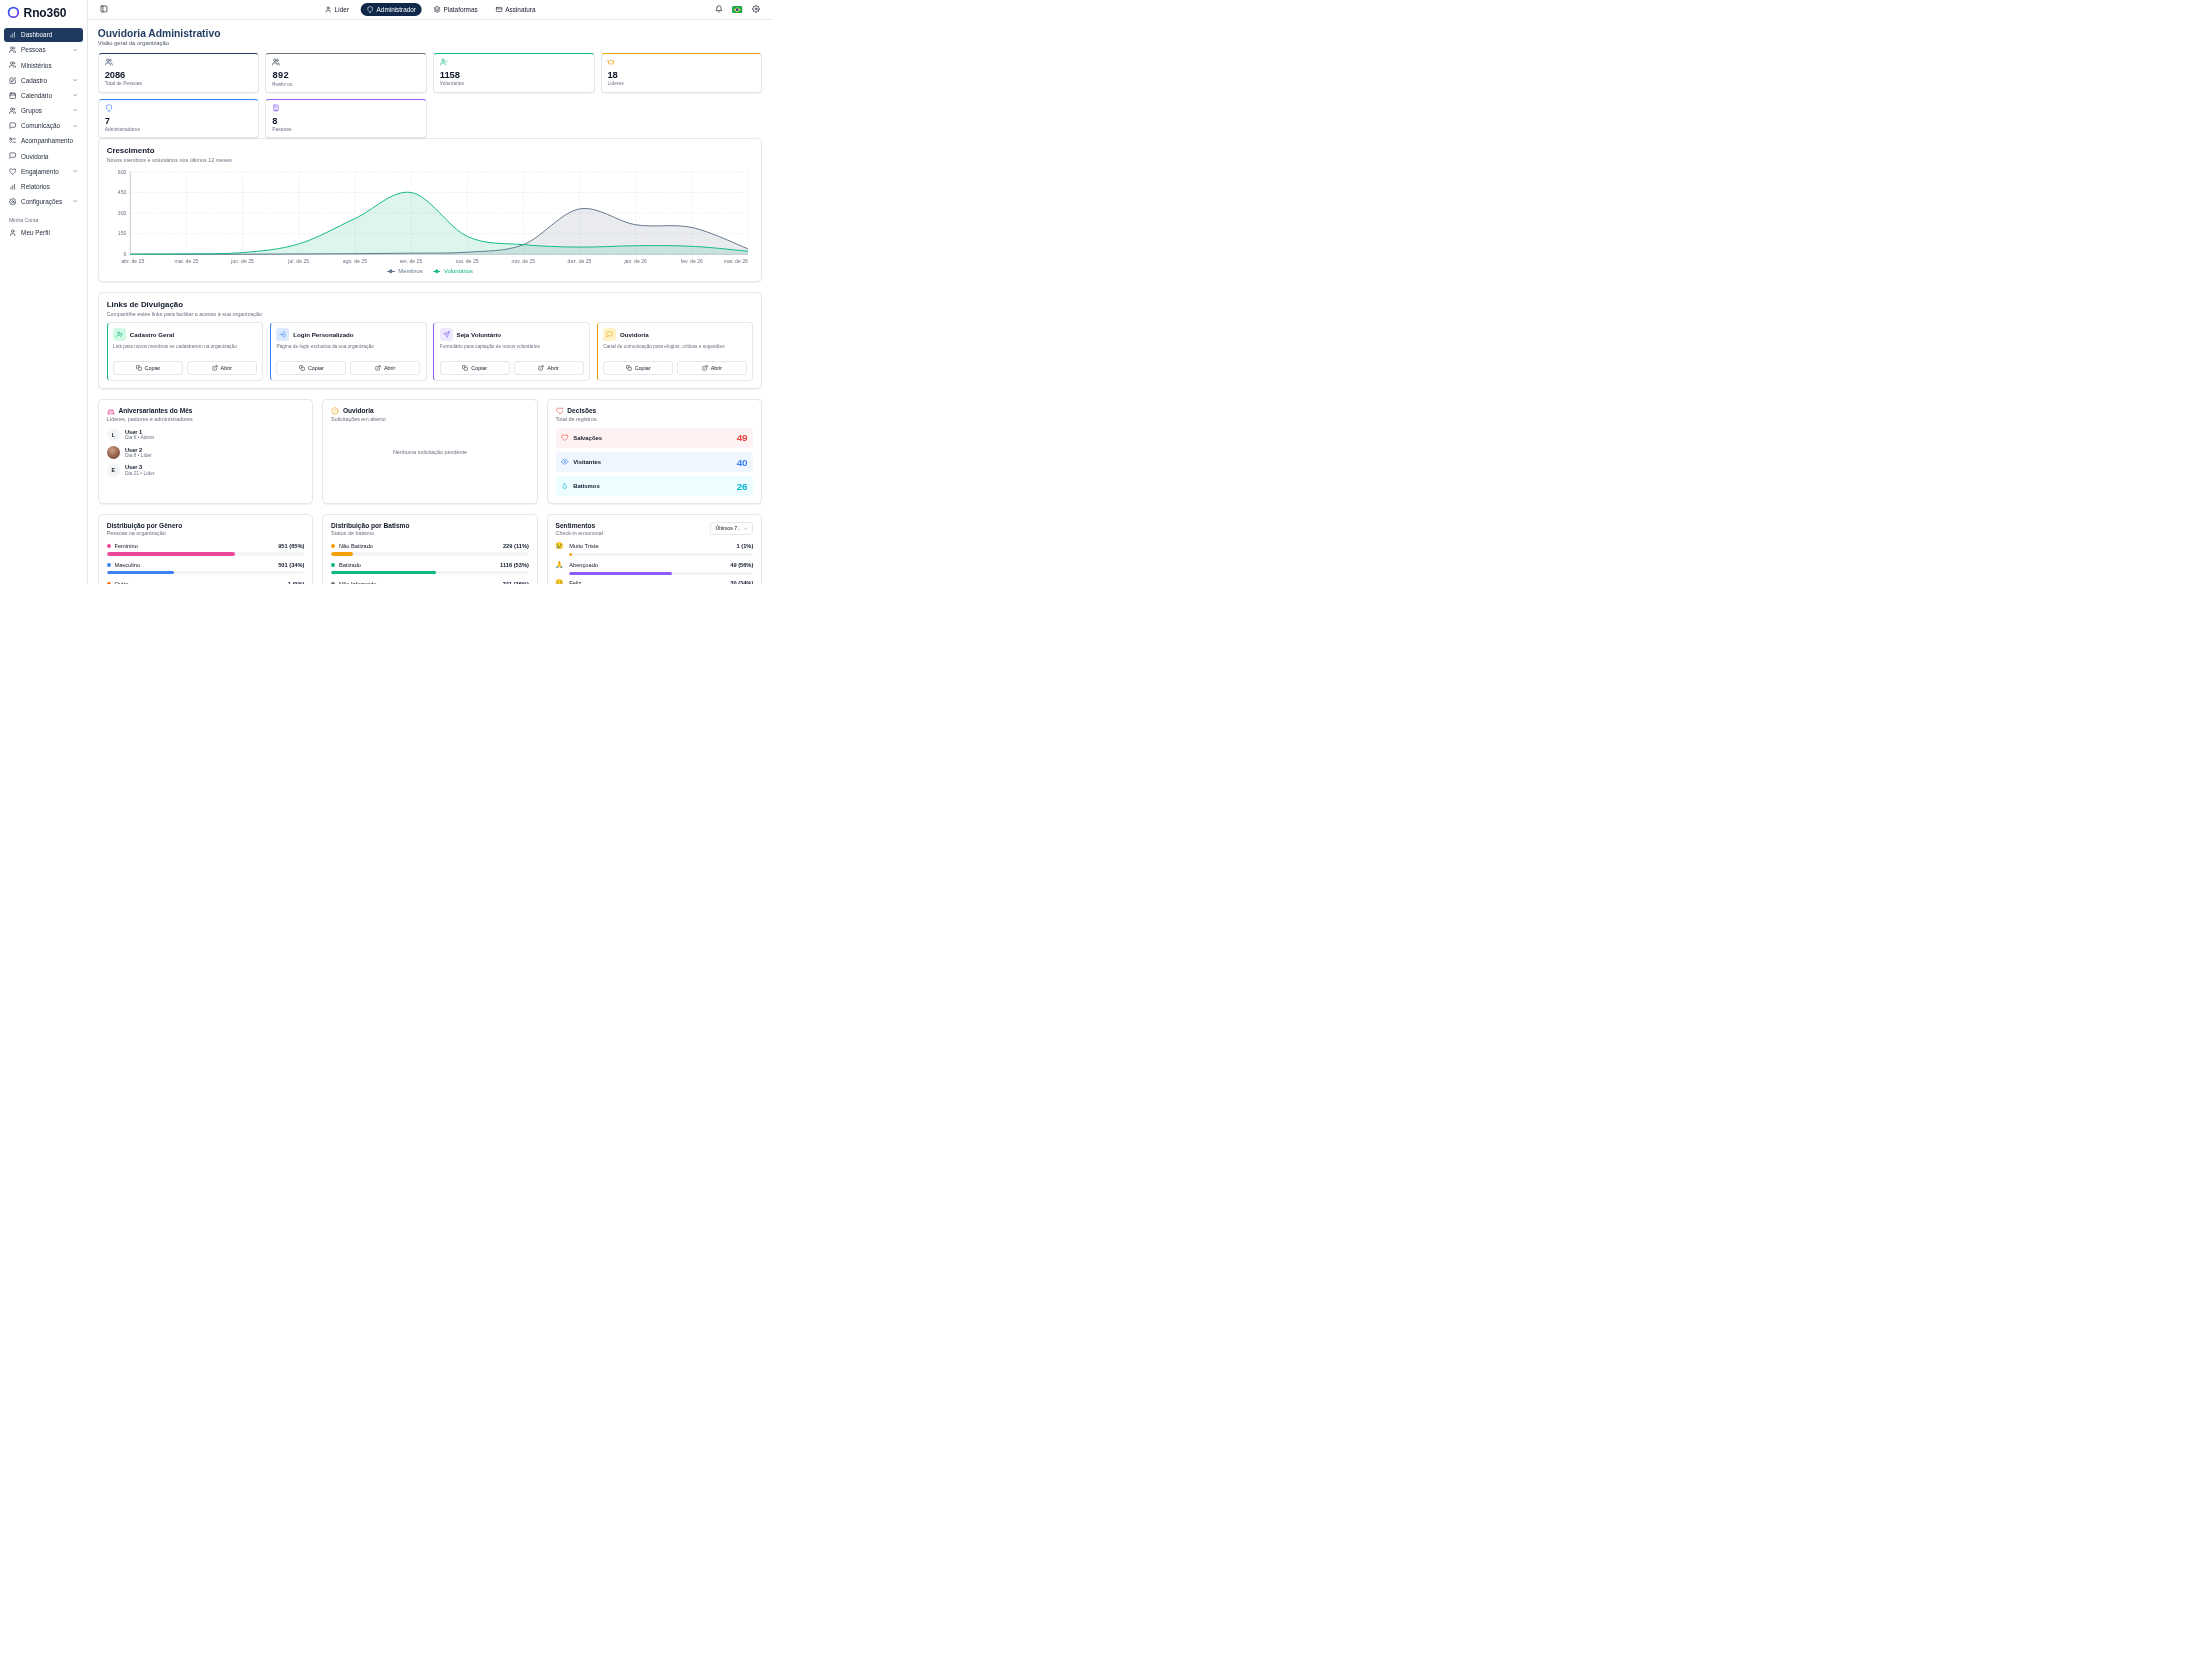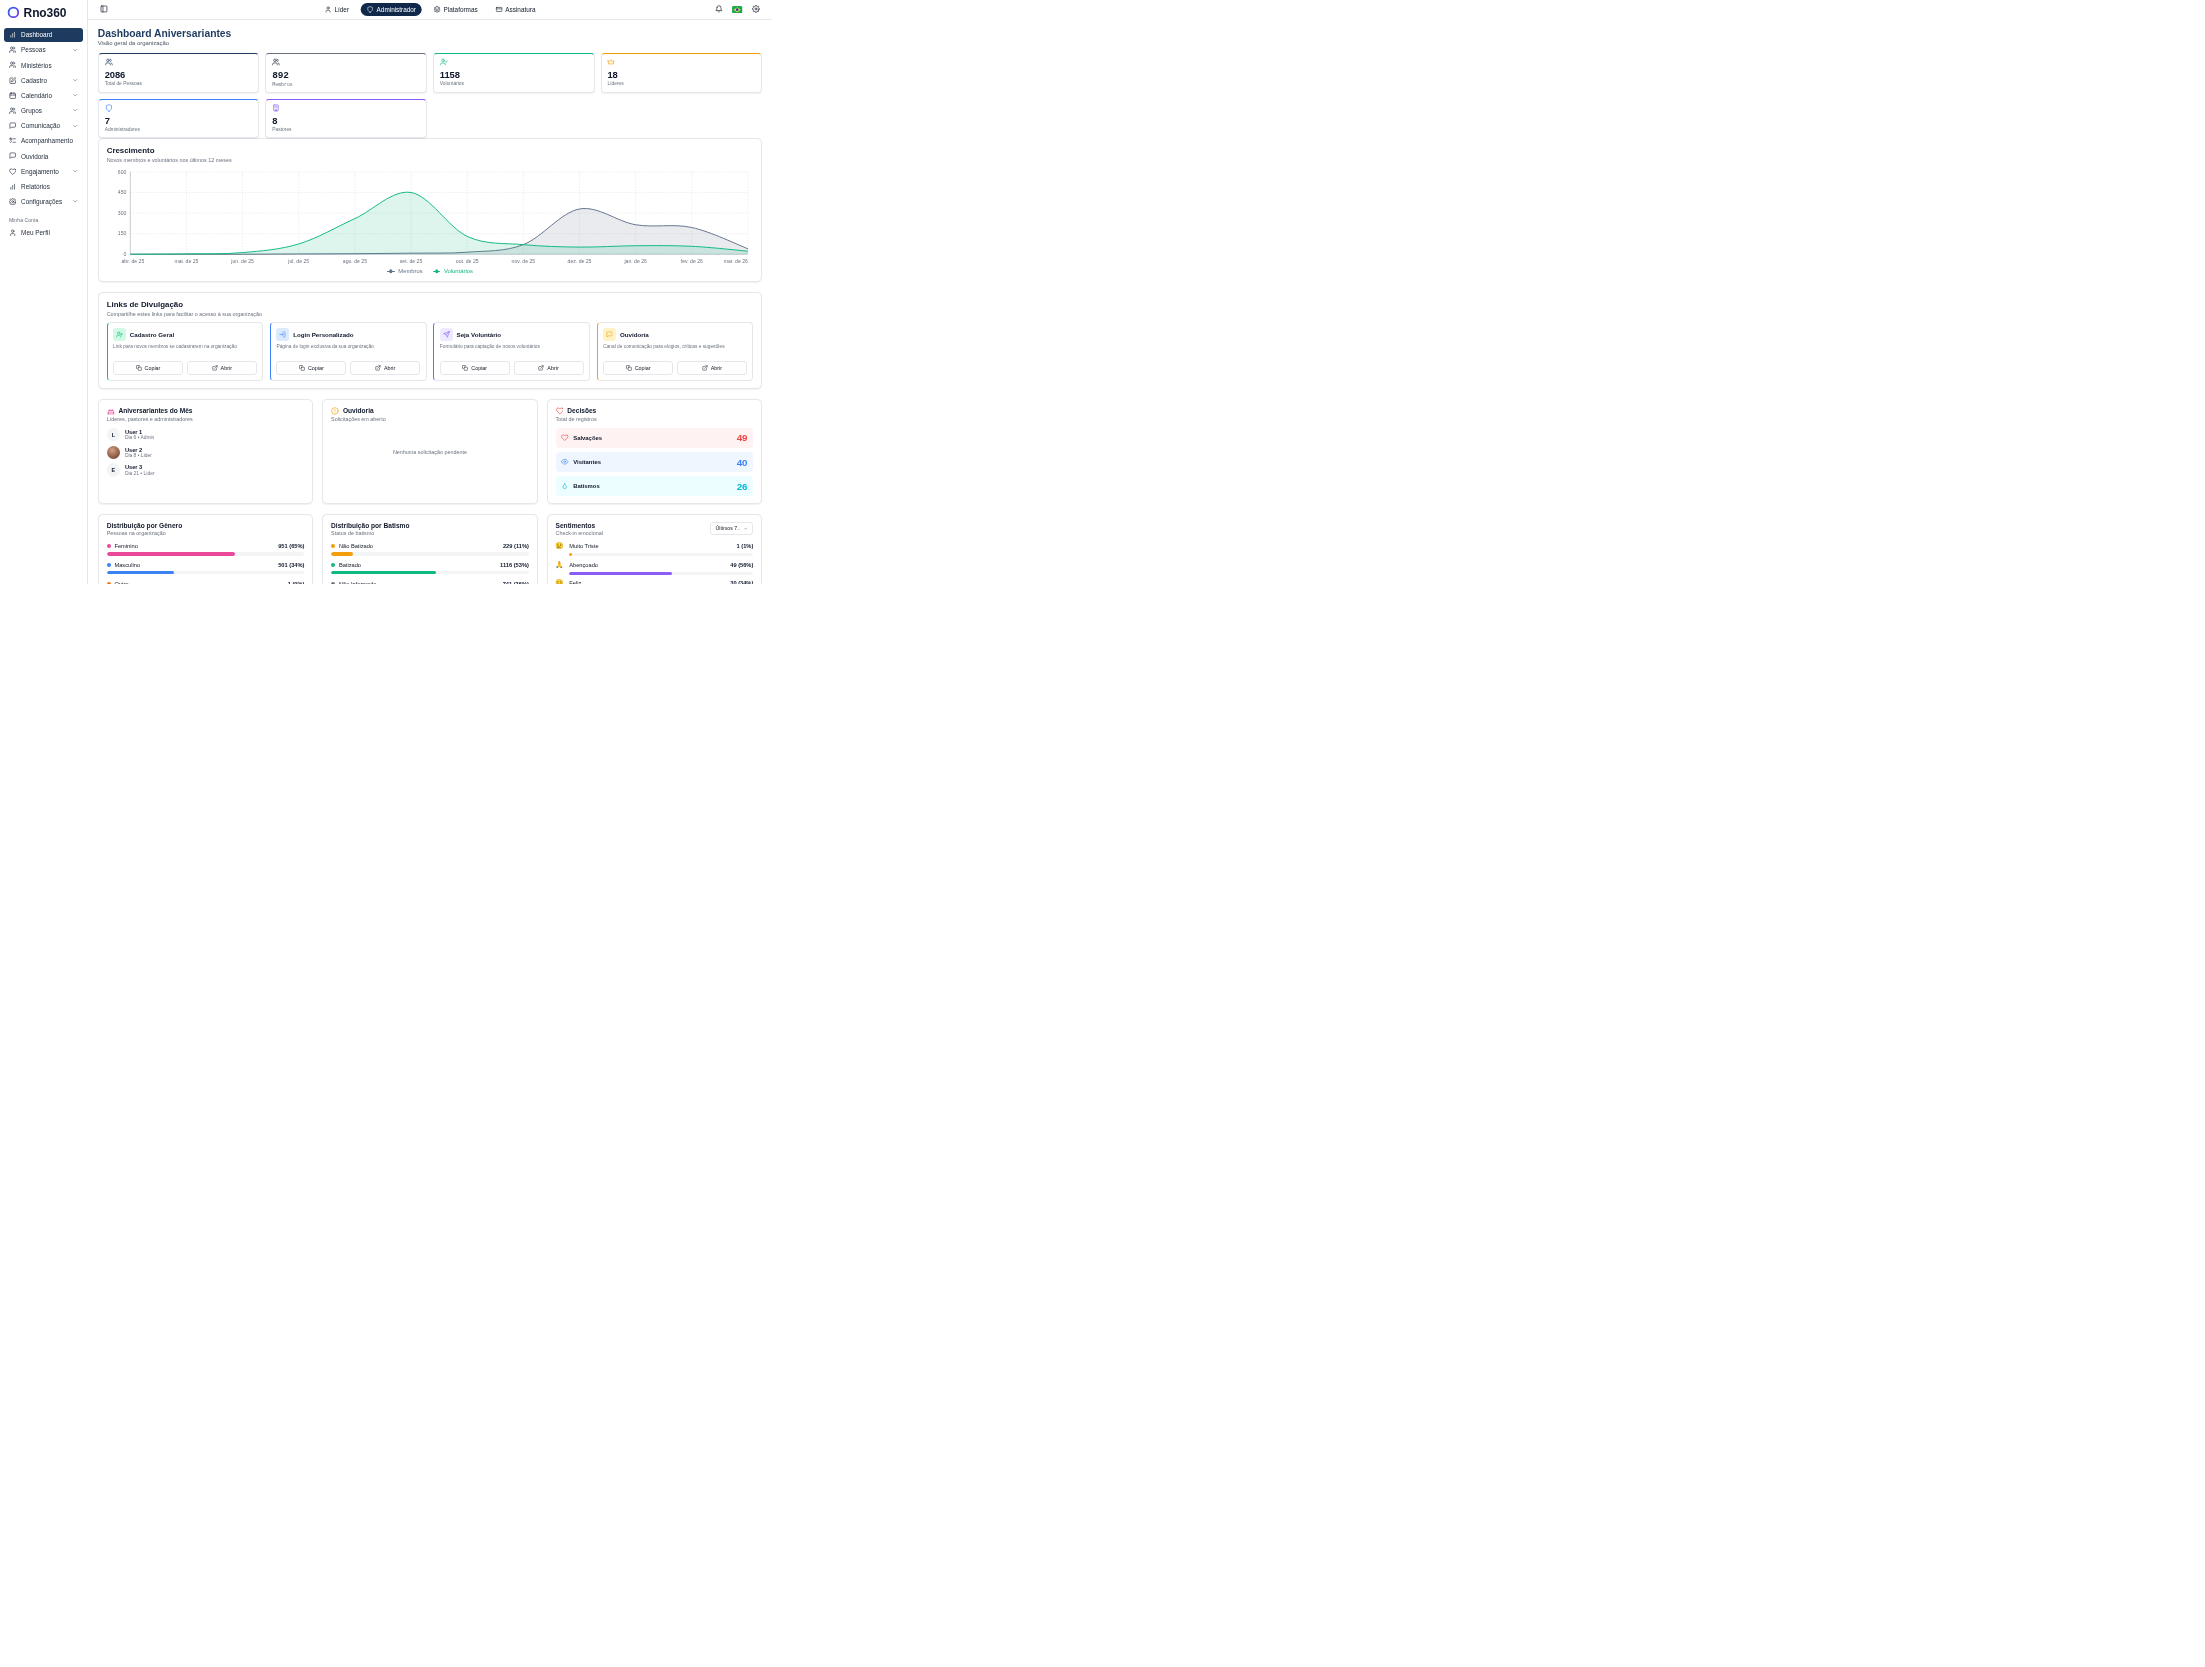--- a/index.html
+++ b/index.html
@@ -385,21 +385,21 @@
                 <path d="M19.4 15a1.65 1.65 0 0 0 .33 1.82l.06.06a2 2 0 1 1-2.83 2.83l-.06-.06a1.65 1.65 0 0 0-1.82-.33 1.65 1.65 0 0 0-1 1.51V21a2 2 0 1 1-4 0v-.09A1.65 1.65 0 0 0 9 19.4a1.65 1.65 0 0 0-1.82.33l-.06.06a2 2 0 1 1-2.83-2.83l.06-.06a1.65 1.65 0 0 0 .33-1.82 1.65 1.65 0 0 0-1.51-1H3a2 2 0 1 1 0-4h.09A1.65 1.65 0 0 0 4.6 9a1.65 1.65 0 0 0-.33-1.82l-.06-.06a2 2 0 1 1 2.83-2.83l.06.06a1.65 1.65 0 0 0 1.82.33H9a1.65 1.65 0 0 0 1-1.51V3a2 2 0 1 1 4 0v.09a1.65 1.65 0 0 0 1 1.51 1.65 1.65 0 0 0 1.82-.33l.06-.06a2 2 0 1 1 2.83 2.83l-.06.06a1.65 1.65 0 0 0-.33 1.82V9a1.65 1.65 0 0 0 1.51 1H21a2 2 0 1 1 0 4h-.09a1.65 1.65 0 0 0-1.51 1z"></path>
               </svg>
             </span>
         </button>
       </div>
     </header>
 
     <main class="content">
 
       <div class="page-head">
-        <h1>Dashboard Aniversariantes</h1>
+        <h1>Ouvidoria Administrativo</h1>
         <p>Visão geral da organização</p>
       </div>
 
       <div class="stats">
 
       <div class="stat-card" style="border-top-color: rgb(30, 58, 95);">
           <span class="stat-icon" data-icon="stats.0.icon" style="color: rgb(30, 58, 95);">
               <svg viewBox="0 0 24 24" fill="none" stroke="currentColor" stroke-width="2" stroke-linecap="round" stroke-linejoin="round">
                 <path d="M16 21v-2a4 4 0 0 0-4-4H6a4 4 0 0 0-4 4v2"></path>
                 <circle cx="9" cy="7" r="4"></circle>

